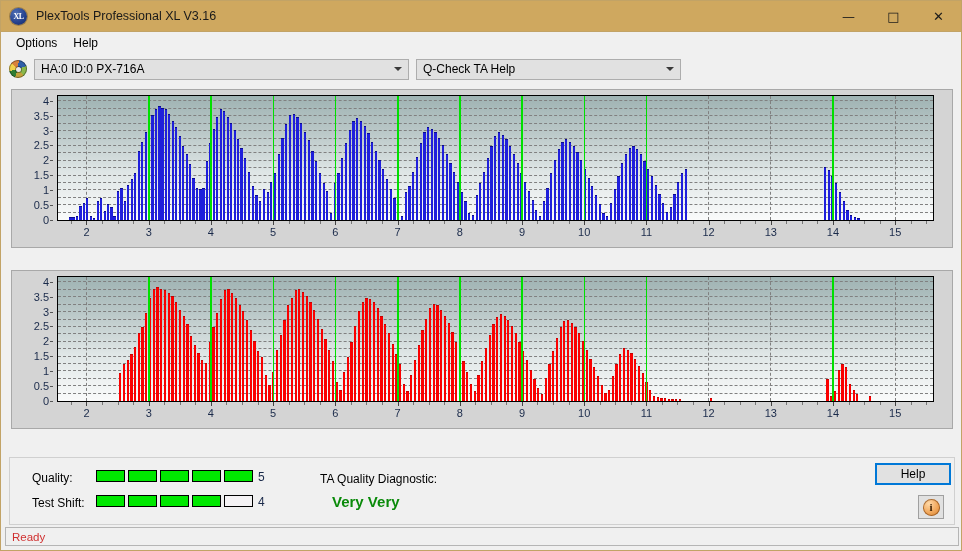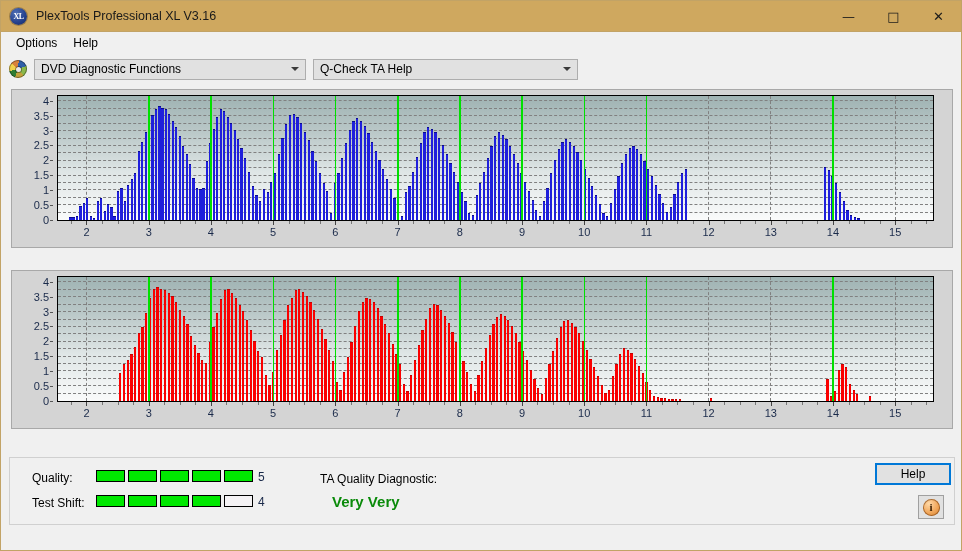--- a/index.html
+++ b/index.html
@@ -319,22 +319,22 @@
     </div>
   </div>
 
   <div id="menubar">
     <div class="menuitem">Options</div>
     <div class="menuitem">Help</div>
   </div>
 
   <div id="toolbar">
     <div id="disc-icon"></div>
-    <div class="combo" id="combo-func">
-      <span>DVD Diagnostic Functions</span>
+    <div class="combo" id="combo-drive">
+      <span>HA:0 ID:0  PX-716A</span>
       <span class="caret"></span>
     </div>
     <div class="combo" id="combo-test">
       <span>Q-Check TA Help</span>
       <span class="caret"></span>
     </div>
   </div>
 
   <div class="chart-panel" id="chart1">
     <div class="ylabels">
@@ -975,14 +975,17 @@
 
     <div id="ta-label">TA Quality Diagnostic:</div>
     <div id="ta-value">Very Very</div>
 
     <div id="start-btn">Help</div>
     <div id="info-btn">
       <div id="info-circle">i</div>
     </div>
   </div>
 
+  <div id="statusbar">
+    <span id="status-text">Ready</span>
+  </div>
 
 </div>
 
 </body></html>

